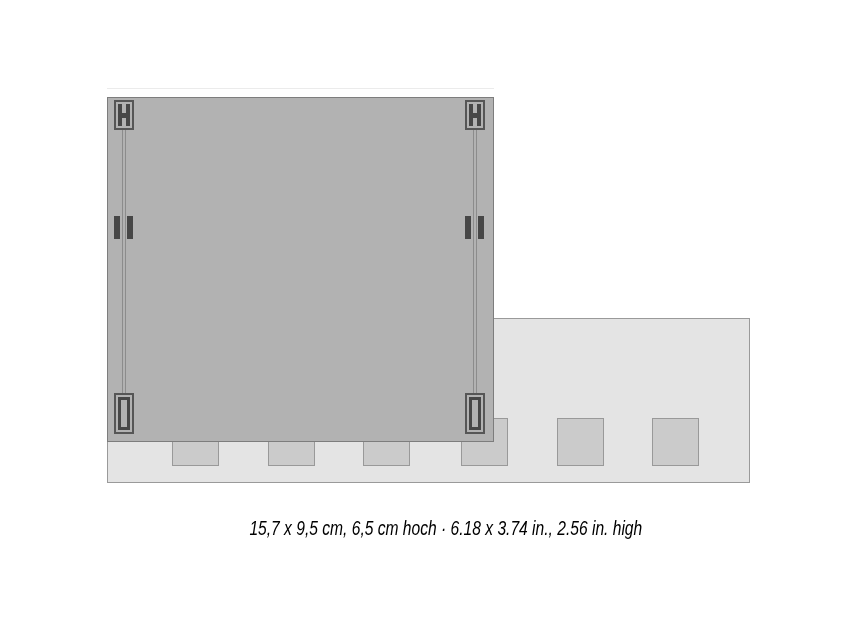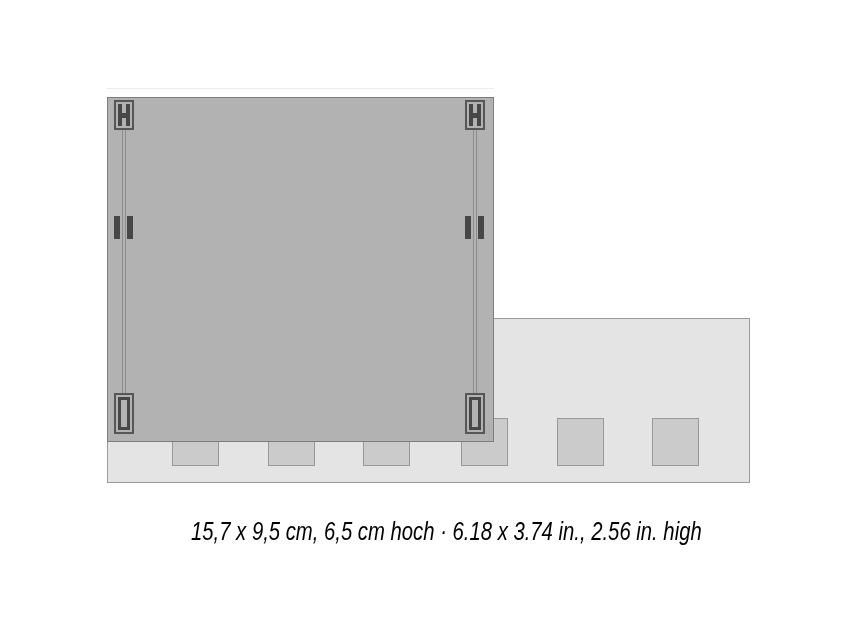--- a/index.html
+++ b/index.html
@@ -109,21 +109,21 @@
     inset: 2px;
     border: 3px solid var(--detail_fill, #474747);
   }
   
   .caption {
     position: absolute;
     left: 0; top: 517px;
     width: 100%;
     text-align: center;
     font-style: italic;
-    font-size: 26px;
+    font-size: 20px;
     line-height: 1.15;
     color: var(--text, #000);
     white-space: nowrap;
   }
   .caption .squeeze {
     display: inline-block;
     transform: translateX(21px) scaleX(0.78);
     transform-origin: center;
   }
 </style>

